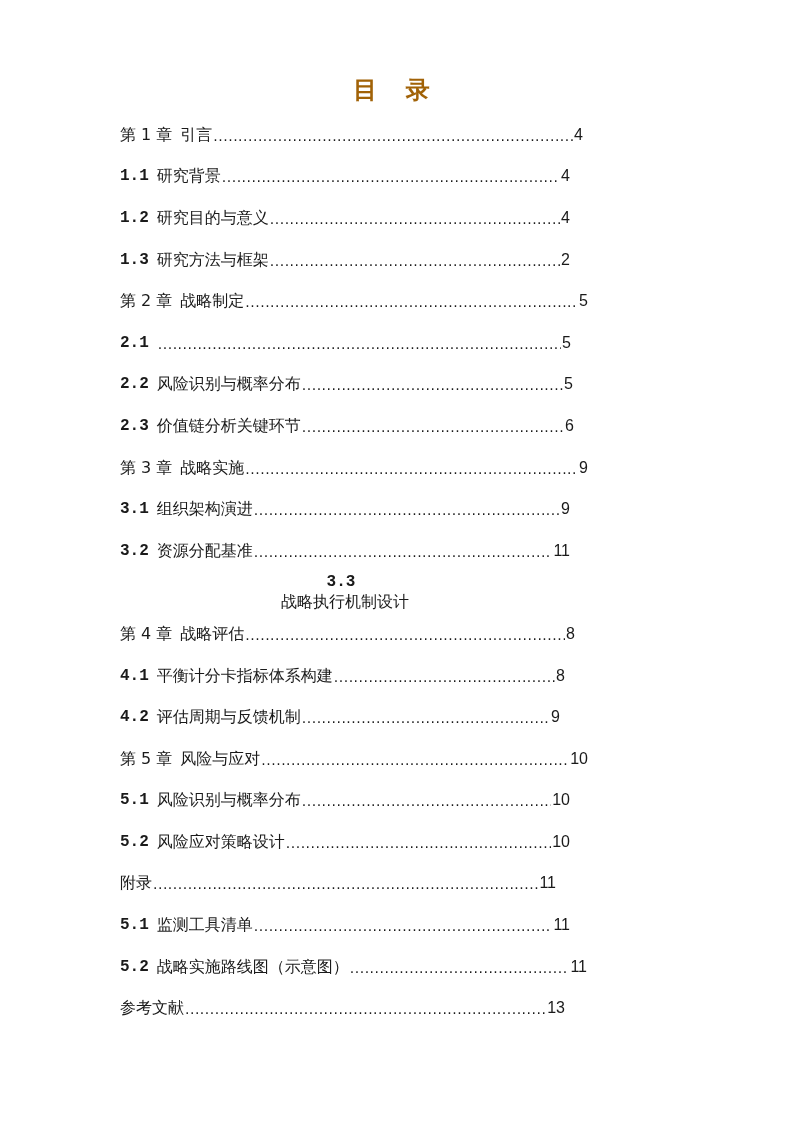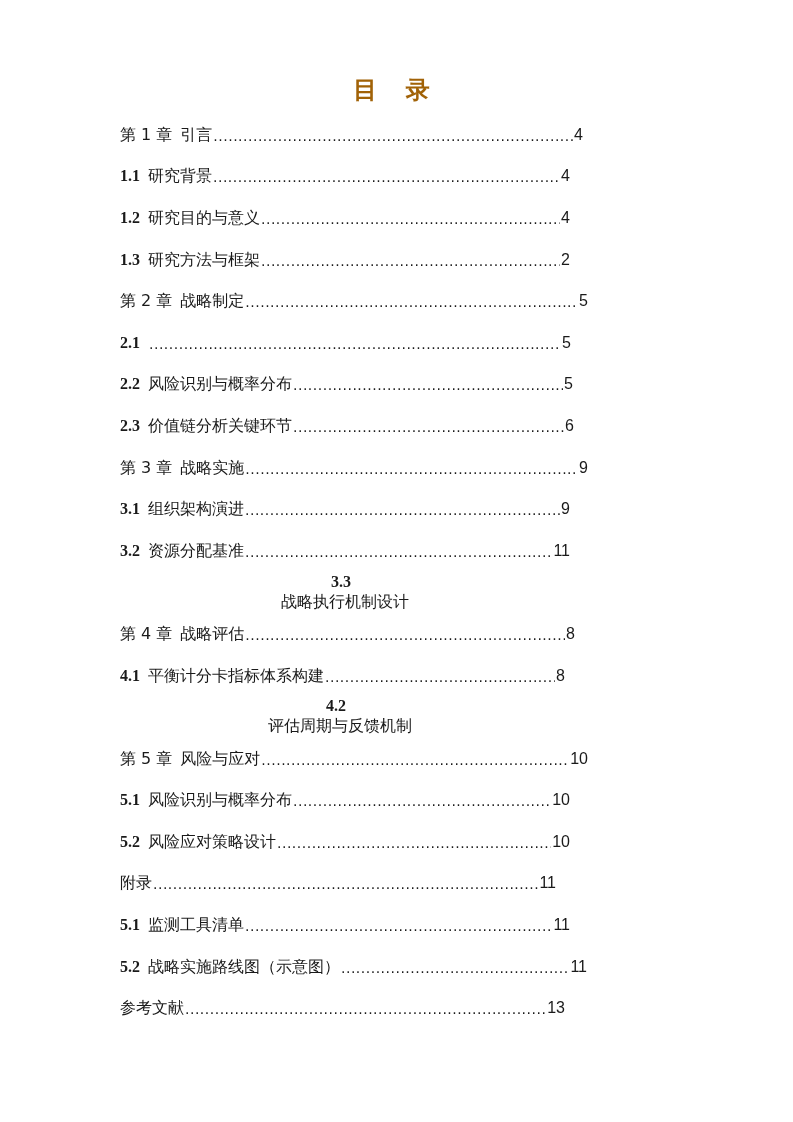--- a/index.html
+++ b/index.html
@@ -49,21 +49,21 @@
       line-height: 20px;
       white-space: nowrap;
       overflow: hidden;
       cursor: pointer;
     }
     .toc-entry .num {
       flex: 0 0 auto;
       margin-right: 8px;
     }
     .toc-entry.chapter .num { font-weight: normal; }
-    .toc-entry.section .num { font-weight: bold; font-family: Liberation Serif, serif; }
+    .toc-entry.section .num { font-weight: bold; font-family: Liberation Mono, monospace; }
     .toc-entry .label {
       flex: 0 0 auto;
     }
     .toc-entry .leader {
       flex: 1 1 auto;
       overflow: hidden;
       color: #1a1a1a;
       margin: 0 1px;
       font-size: 14px;
       letter-spacing: 0.5px;
@@ -162,21 +162,21 @@
         <span class="label">战略评估</span>
         <span class="leader"></span>
         <span class="page-num">8</span>
       </div>
     <div class="toc-entry section" style="width: 445px;">
         <span class="num">4.1</span>
         <span class="label">平衡计分卡指标体系构建</span>
         <span class="leader"></span>
         <span class="page-num">8</span>
       </div>
-    <div class="toc-entry section" style="width: 440px; flex-direction: column;">
+    <div class="toc-entry section" style="width: 440px;">
         <span class="num">4.2</span>
         <span class="label">评估周期与反馈机制</span>
         <span class="leader"></span>
         <span class="page-num">9</span>
       </div>
     <div class="toc-entry chapter" style="width: 468px; justify-content: flex-end;">
         <span class="num">第 5 章</span>
         <span class="label">风险与应对</span>
         <span class="leader"></span>
         <span class="page-num">10</span>

